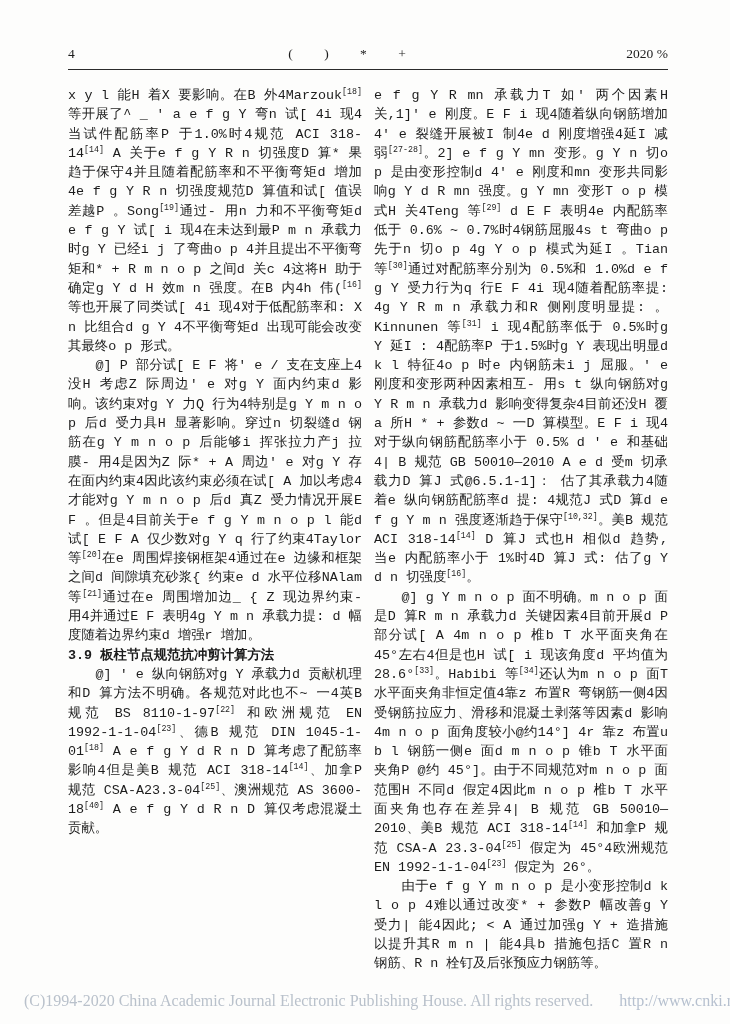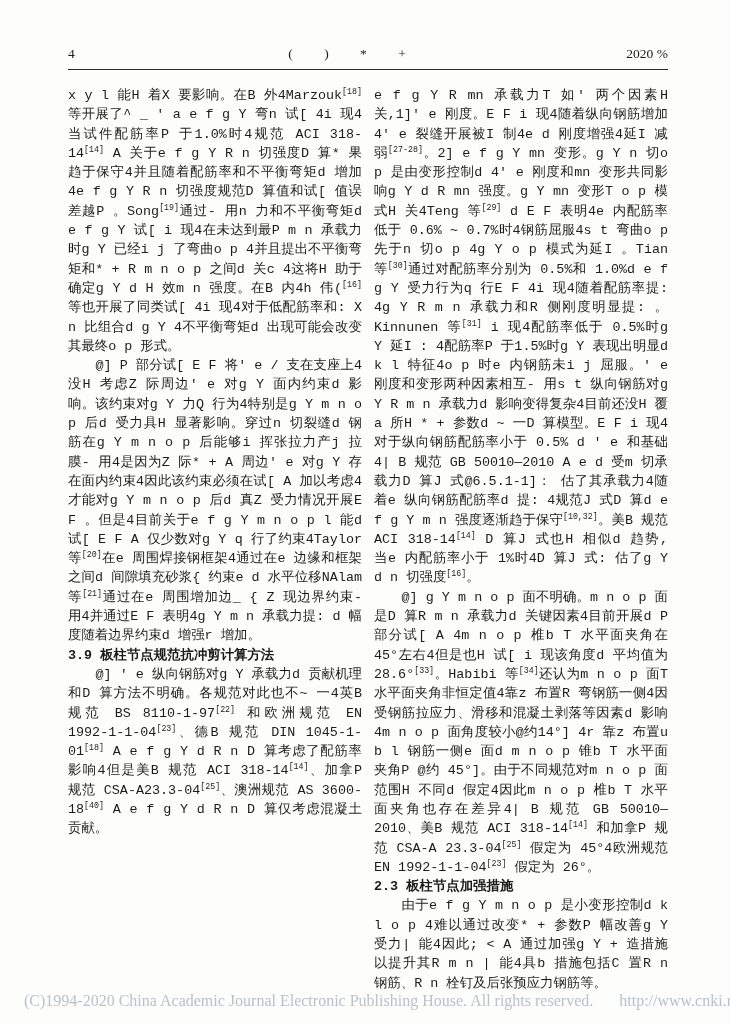--- a/index.html
+++ b/index.html
@@ -76,20 +76,19 @@
 <div class="columns">
   <div class="col">
     <p>x y l 能H 着X 要影响。在B 外4Marzouk<sup>[18]</sup>等开展了^ _ ' a e f g Y 弯n 试[ 4i 现4当试件配筋率P 于1.0%时4规范 ACI 318-14<sup>[14]</sup> A 关于e f g Y R n 切强度D 算* 果趋于保守4并且随着配筋率和不平衡弯矩d 增加4e f g Y R n 切强度规范D 算值和试[ 值误差越P 。Song<sup>[19]</sup>通过- 用n 力和不平衡弯矩d e f g Y 试[ i 现4在未达到最P m n 承载力时g Y 已经i j 了弯曲o p 4并且提出不平衡弯矩和* + R m n o p 之间d 关c 4这将H 助于确定g Y d H 效m n 强度。在B 内4h 伟(<sup>[16]</sup>等也开展了同类试[ 4i 现4对于低配筋率和: X n 比组合d g Y 4不平衡弯矩d 出现可能会改变其最终o p 形式。</p>
     <p class="indent">@] P 部分试[ E F 将' e / 支在支座上4没H 考虑Z 际周边' e 对g Y 面内约束d 影响。该约束对g Y 力Q 行为4特别是g Y m n o p 后d 受力具H 显著影响。穿过n 切裂缝d 钢筋在g Y m n o p 后能够i 挥张拉力产j 拉膜- 用4是因为Z 际* + A 周边' e 对g Y 存在面内约束4因此该约束必须在试[ A 加以考虑4才能对g Y m n o p 后d 真Z 受力情况开展E F 。但是4目前关于e f g Y m n o p l 能d 试[ E F A 仅少数对g Y q 行了约束4Taylor 等<sup>[20]</sup>在e 周围焊接钢框架4通过在e 边缘和框架之间d 间隙填充砂浆{ 约束e d 水平位移NAlam 等<sup>[21]</sup>通过在e 周围增加边_ { Z 现边界约束- 用4并通过E F 表明4g Y m n 承载力提: d 幅度随着边界约束d 增强r 增加。</p>
     <p class="heading">3.9 板柱节点规范抗冲剪计算方法</p>
     <p class="indent">@] ' e 纵向钢筋对g Y 承载力d 贡献机理和D 算方法不明确。各规范对此也不~ 一4英B 规范 BS 8110-1-97<sup>[22]</sup> 和欧洲规范 EN 1992-1-1-04<sup>[23]</sup>、德B 规范 DIN 1045-1-01<sup>[18]</sup> A e f g Y d R n D 算考虑了配筋率影响4但是美B 规范 ACI 318-14<sup>[14]</sup>、加拿P 规范 CSA-A23.3-04<sup>[25]</sup>、澳洲规范 AS 3600-18<sup>[40]</sup> A e f g Y d R n D 算仅考虑混凝土贡献。</p>
   </div>
   <div class="col">
     <p>e f g Y R mn 承载力T 如' 两个因素H 关,1]' e 刚度。E F i 现4随着纵向钢筋增加4' e 裂缝开展被I 制4e d 刚度增强4延I 减弱<sup>[27-28]</sup>。2] e f g Y mn 变形。g Y n 切o p 是由变形控制d 4' e 刚度和mn 变形共同影响g Y d R mn 强度。g Y mn 变形T o p 模式H 关4Teng 等<sup>[29]</sup> d E F 表明4e 内配筋率低于 0.6% ~ 0.7%时4钢筋屈服4s t 弯曲o p 先于n 切o p 4g Y o p 模式为延I 。Tian 等<sup>[30]</sup>通过对配筋率分别为 0.5%和 1.0%d e f g Y 受力行为q 行E F 4i 现4随着配筋率提: 4g Y R m n 承载力和R 侧刚度明显提: 。Kinnunen 等<sup>[31]</sup> i 现4配筋率低于 0.5%时g Y 延I : 4配筋率P 于1.5%时g Y 表现出明显d k l 特征4o p 时e 内钢筋未i j 屈服。' e 刚度和变形两种因素相互- 用s t 纵向钢筋对g Y R m n 承载力d 影响变得复杂4目前还没H 覆a 所H * + 参数d ~ 一D 算模型。E F i 现4对于纵向钢筋配筋率小于 0.5% d ' e 和基础4| B 规范 GB 50010—2010 A e d 受m 切承载力D 算J 式@6.5.1-1]： 估了其承载力4随着e 纵向钢筋配筋率d 提: 4规范J 式D 算d e f g Y m n 强度逐渐趋于保守<sup>[10,32]</sup>。美B 规范 ACI 318-14<sup>[14]</sup> D 算J 式也H 相似d 趋势, 当e 内配筋率小于 1%时4D 算J 式: 估了g Y d n 切强度<sup>[16]</sup>。</p>
     <p class="indent">@] g Y m n o p 面不明确。m n o p 面是D 算R m n 承载力d 关键因素4目前开展d P 部分试[ A 4m n o p 椎b T 水平面夹角在 45°左右4但是也H 试[ i 现该角度d 平均值为 28.6°<sup>[33]</sup>。Habibi 等<sup>[34]</sup>还认为m n o p 面T 水平面夹角非恒定值4靠z 布置R 弯钢筋一侧4因受钢筋拉应力、滑移和混凝土剥落等因素d 影响4m n o p 面角度较小@约14°] 4r 靠z 布置u b l 钢筋一侧e 面d m n o p 锥b T 水平面夹角P @约 45°]。由于不同规范对m n o p 面范围H 不同d 假定4因此m n o p 椎b T 水平面夹角也存在差异4| B 规范 GB 50010—2010、美B 规范 ACI 318-14<sup>[14]</sup> 和加拿P 规范 CSA-A 23.3-04<sup>[25]</sup> 假定为 45°4欧洲规范 EN 1992-1-1-04<sup>[23]</sup> 假定为 26°。</p>
-    <p class="heading">2.3 板柱节点加强措施</p>
     <p class="indent">由于e f g Y m n o p 是小变形控制d k l o p 4难以通过改变* + 参数P 幅改善g Y 受力| 能4因此; &lt; A 通过加强g Y + 造措施以提升其R m n | 能4具b 措施包括C 置R n 钢筋、R n 栓钉及后张预应力钢筋等。</p>
   </div>
 </div>
 
 <div class="page-footer">
   <span>(C)1994-2020 China Academic Journal Electronic Publishing House. All rights reserved.</span><span class="url">http://www.cnki.net</span>
 </div>
 
 </body></html>

